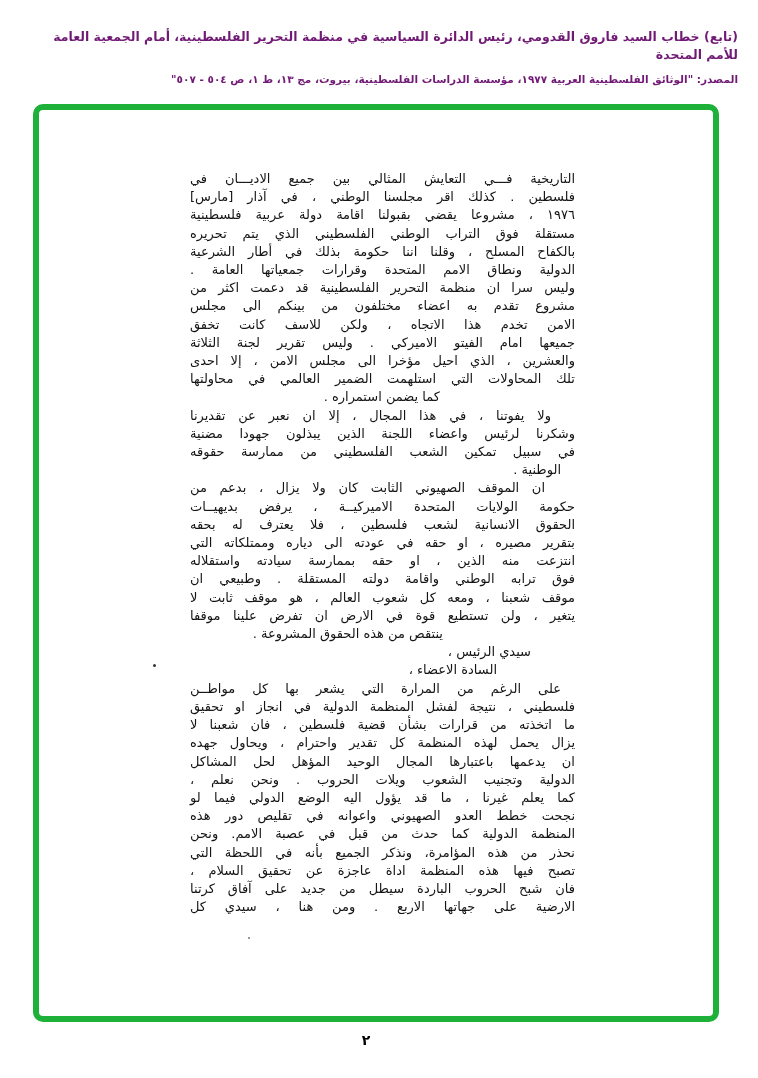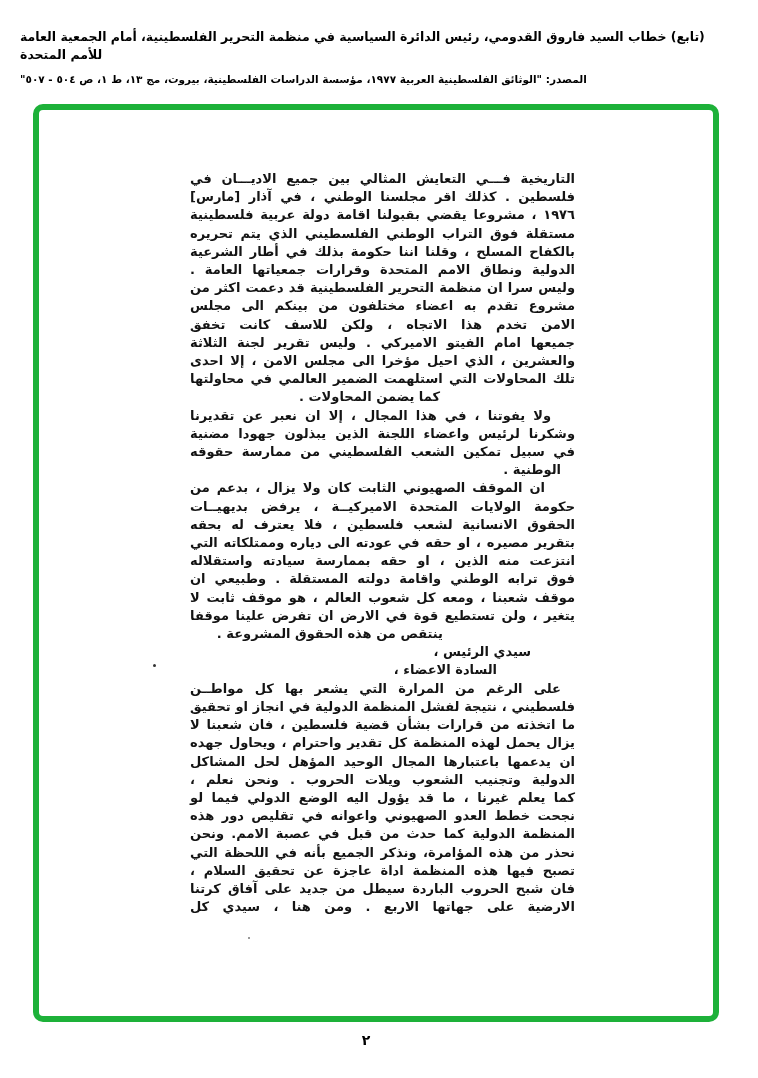--- a/index.html
+++ b/index.html
@@ -12,23 +12,23 @@
     width: 758px;
     height: 1078px;
     background: #ffffff;
     overflow: hidden;
   }
   .header {
     position: absolute;
     top: 28px;
     left: 20px;
     right: 20px;
-    text-align: left;
+    text-align: right;
     direction: rtl;
-    color: #000000;
+    color: #701a75;
     font-weight: bold;
   }
   .header-title {
     font-size: 12.5px;
     letter-spacing: 0px;
     line-height: 18px;
   }
   .header-source {
     font-size: 10.5px;
     margin-top: 9px;
@@ -43,21 +43,21 @@
     border: 6px solid #1db139;
     border-radius: 10px;
     background: #ffffff;
   }
   .doc-text {
     position: absolute;
     top: 60px;
     right: 138px;
     width: 385px;
     direction: rtl;
-    font-weight: bold;
+    font-weight: normal;
     font-size: 13px;
     line-height: 18.2px;
     color: #141414;
   }
   .doc-text .line {
     text-align: justify;
     text-align-last: justify;
     white-space: normal;
   }
   .doc-text .line.end {
@@ -99,21 +99,21 @@
         <div class="line">١٩٧٦ ، مشروعا يقضي بقبولنا اقامة دولة عربية فلسطينية</div>
         <div class="line">مستقلة فوق التراب الوطني الفلسطيني الذي يتم تحريره</div>
         <div class="line">بالكفاح المسلح ، وقلنا اننا حكومة بذلك في أطار الشرعية</div>
         <div class="line">الدولية ونطاق الامم المتحدة وقرارات جمعياتها العامة .</div>
         <div class="line">وليس سرا ان منظمة التحرير الفلسطينية قد دعمت اكثر من</div>
         <div class="line">مشروع تقدم به اعضاء مختلفون من بينكم الى مجلس</div>
         <div class="line">الامن تخدم هذا الاتجاه ، ولكن للاسف كانت تخفق</div>
         <div class="line">جميعها امام الفيتو الاميركي . وليس تقرير لجنة الثلاثة</div>
         <div class="line">والعشرين ، الذي احيل مؤخرا الى مجلس الامن ، إلا احدى</div>
         <div class="line">تلك المحاولات التي استلهمت الضمير العالمي في محاولتها</div>
-        <div class="line end" style="margin-right: 135px;">كما يضمن المحاولات .</div>
+        <div class="line end" style="margin-right: 135px;">كما يضمن استمراره .</div>
         <div class="line" style="margin-right: 24px;">ولا يفوتنا ، في هذا المجال ، إلا ان نعبر عن تقديرنا</div>
         <div class="line">وشكرنا لرئيس واعضاء اللجنة الذين يبذلون جهودا مضنية</div>
         <div class="line">في سبيل تمكين الشعب الفلسطيني من ممارسة حقوقه</div>
         <div class="line end" style="margin-right: 14px;">الوطنية .</div>
         <div class="line" style="margin-right: 30px;">ان الموقف الصهيوني الثابت كان ولا يزال ، بدعم من</div>
         <div class="line">حكومة الولايات المتحدة الاميركيــة ، يرفض بديهيــات</div>
         <div class="line">الحقوق الانسانية لشعب فلسطين ، فلا يعترف له بحقه</div>
         <div class="line">بتقرير مصيره ، او حقه في عودته الى دياره وممتلكاته التي</div>
         <div class="line">انتزعت منه الذين ، او حقه بممارسة سيادته واستقلاله</div>
         <div class="line">فوق ترابه الوطني واقامة دولته المستقلة . وطبيعي ان</div>

